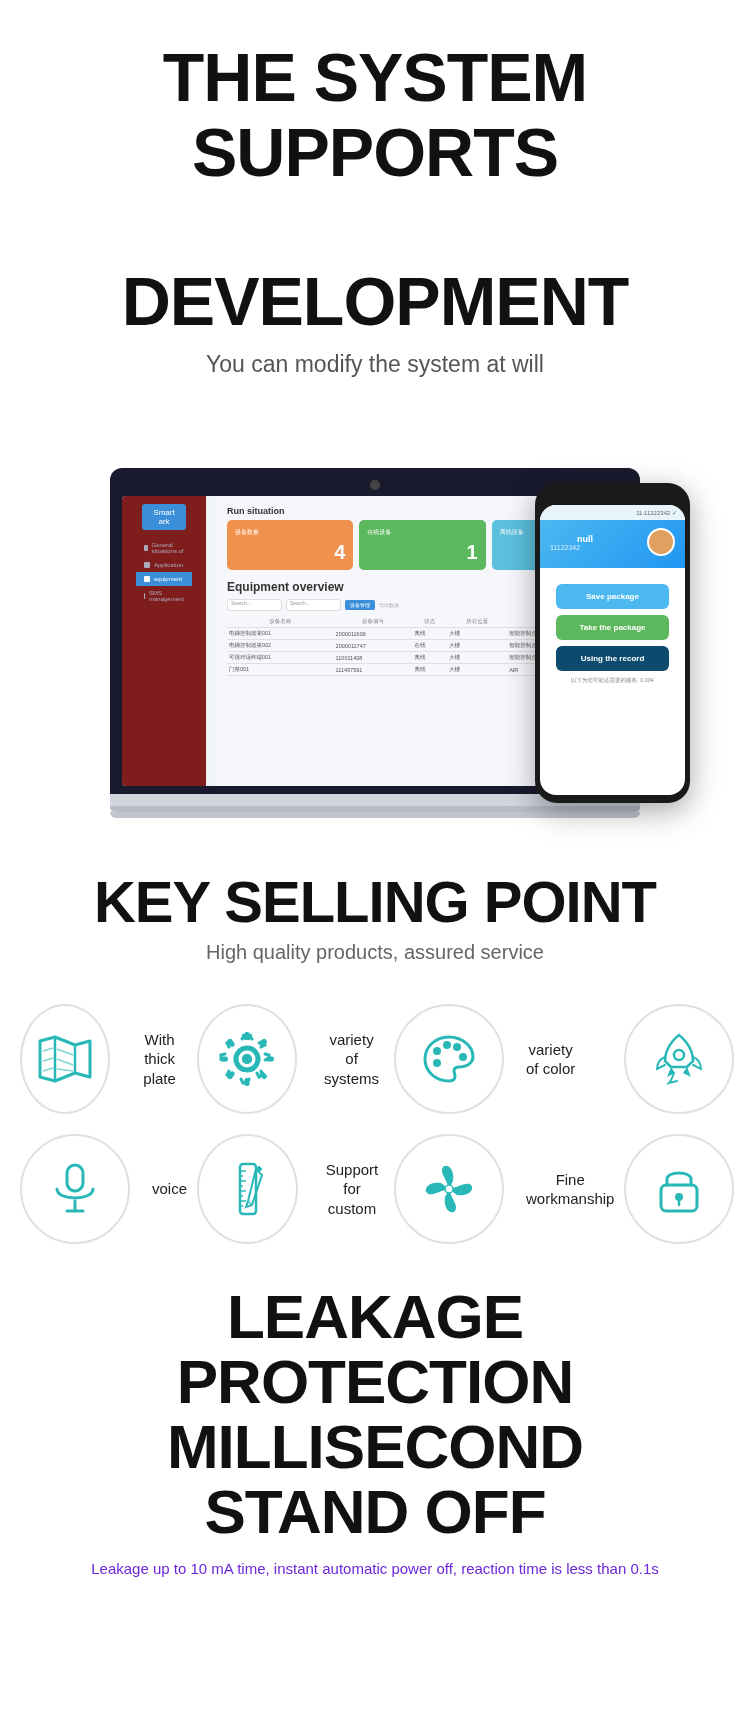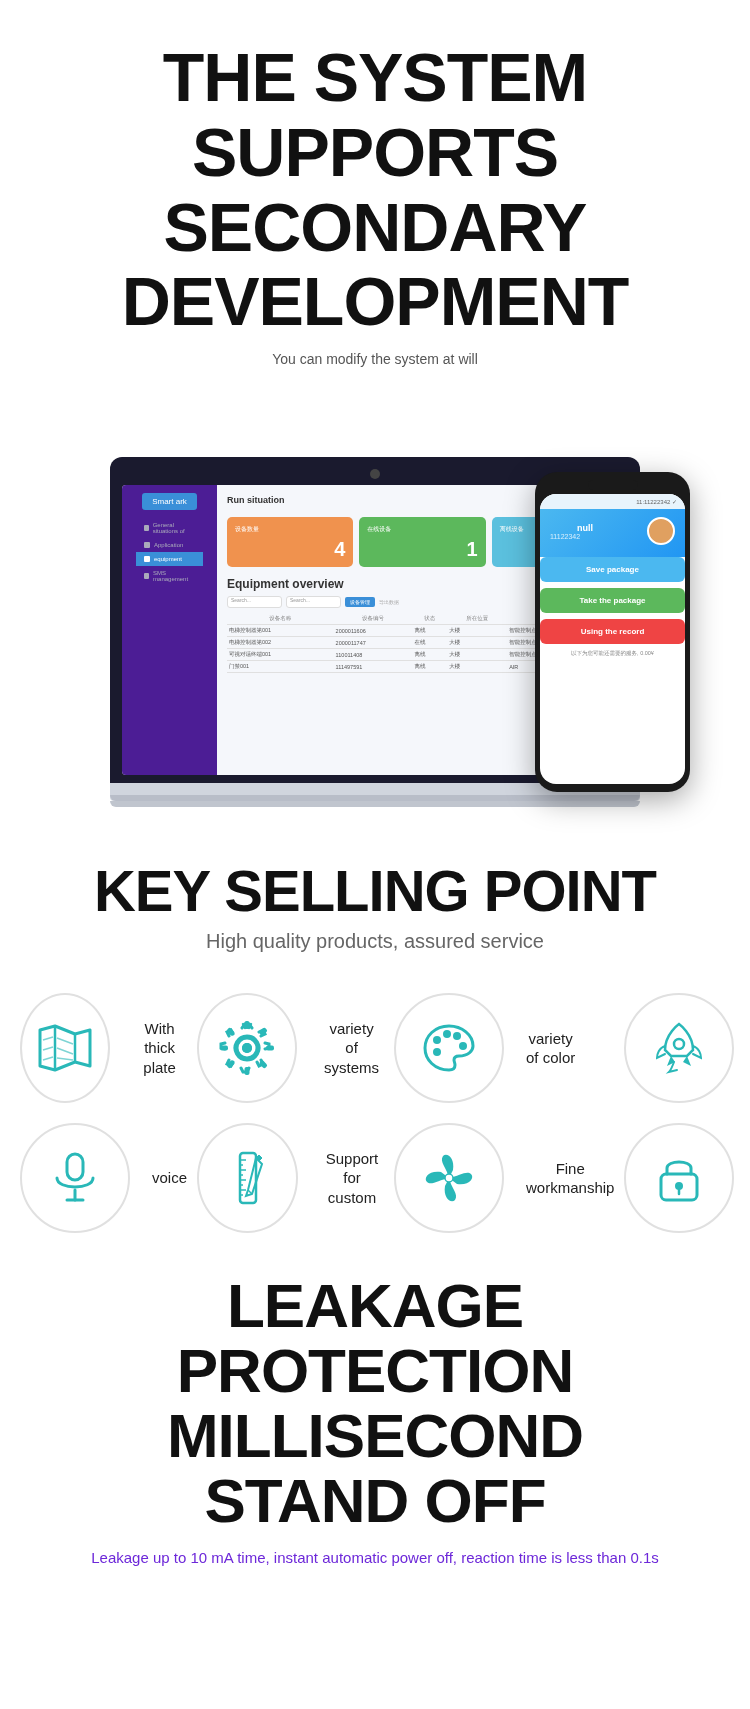--- a/index.html
+++ b/index.html
@@ -18,21 +18,21 @@
     }
     .hero-title {
       font-size: 68px;
       font-weight: 900;
       line-height: 1.1;
       color: #111;
       text-transform: uppercase;
       letter-spacing: -1px;
     }
     .hero-subtitle {
-      font-size: 14px;
+      font-size: 23px;
       color: #555;
       margin-top: 12px;
       margin-bottom: 20px;
     }
 
     
     .device-area {
       position: relative;
       width: 100%;
       height: 420px;
@@ -65,22 +65,22 @@
       background: #f0f4f8;
       border-radius: 4px;
       height: 290px;
       overflow: hidden;
       position: relative;
     }
     
     .screen-sidebar {
       position: absolute;
       left: 0; top: 0; bottom: 0;
-      width: 95px;
-      background: #4c1d95;
+      width: 84px;
+      background: #7f1d1d;
       padding: 8px 14px;
     }
     .screen-logo {
       background: #3a8fd8;
       color: #fff;
       font-size: 8px;
       padding: 4px 6px;
       margin: 0 6px 8px;
       border-radius: 3px;
       text-align: center;
@@ -106,21 +106,21 @@
     .screen-main {
       position: absolute;
       left: 95px; top: 0; right: 0; bottom: 0;
       background: #f5f7fb;
       padding: 10px;
     }
     .screen-run-title {
       font-size: 9px;
       font-weight: bold;
       color: #333;
-      margin-bottom: 12px;
+      margin-bottom: 4px;
     }
     .screen-cards {
       display: flex;
       gap: 6px;
       margin-bottom: 10px;
     }
     .screen-card {
       flex: 1;
       border-radius: 5px;
       padding: 8px;
@@ -251,36 +251,36 @@
       opacity: 0.8;
     }
     .phone-avatar {
       width: 28px;
       height: 28px;
       border-radius: 50%;
       background: #e0a060;
       border: 2px solid #fff;
     }
     .phone-body {
-      padding: 0;
+      padding: 16px;
     }
     .phone-btn {
       display: block;
       width: 100%;
       margin-bottom: 6px;
       padding: 8px;
       border-radius: 6px;
       font-size: 8px;
       font-weight: bold;
       text-align: center;
       color: #fff;
     }
     .phone-btn.save { background: #4bb8f0; }
     .phone-btn.take { background: #5cb85c; }
-    .phone-btn.using { background: #ef4444; }
+    .phone-btn.using { background: #0c4a6e; }
     .phone-footer-text {
       font-size: 5.5px;
       color: #888;
       text-align: center;
       margin-top: 6px;
       padding: 0 4px;
     }
 
     
     .selling-section {
@@ -361,21 +361,21 @@
     
     .teal { color: #29b8b8; fill: #29b8b8; }
   </style>
 </head>
 <body>
 
 <section class="hero-section">
   <h1 class="hero-title">
     <span>THE SYSTEM</span><br>
     <span>SUPPORTS</span><br>
-    <span>SECONDARY</span><br>
+    <br>
     <span>DEVELOPMENT</span>
   </h1>
   <p class="hero-subtitle">You can modify the system at will</p>
 </section>
 
 <div class="device-area">
 
   <div class="laptop">
     <div class="laptop-screen-outer">
       <div class="laptop-notch"></div>

